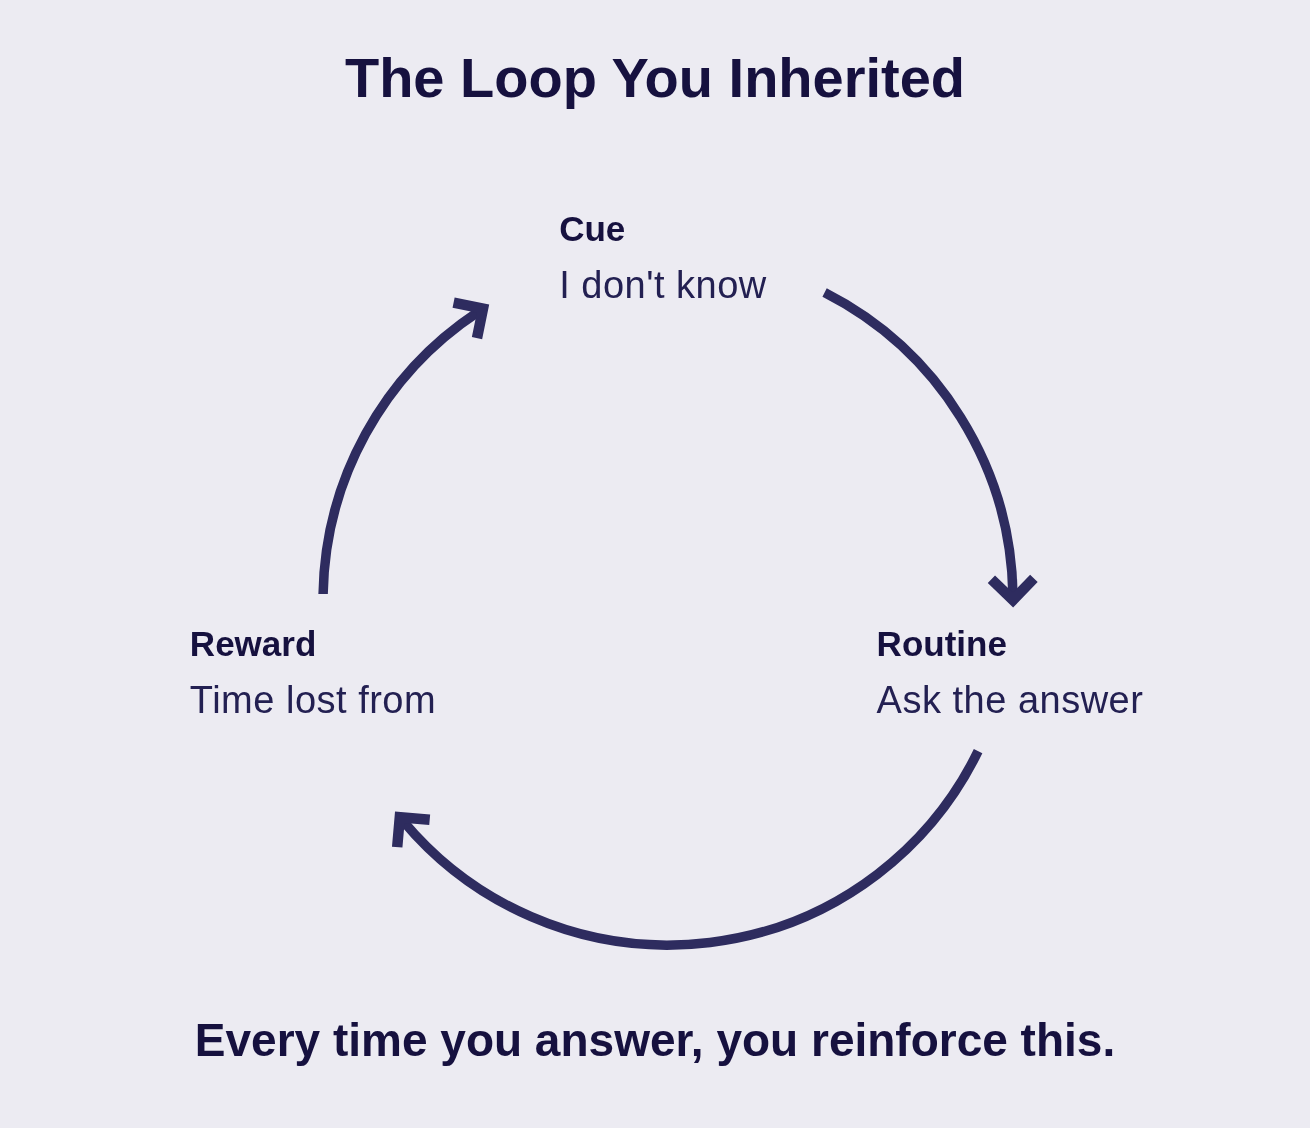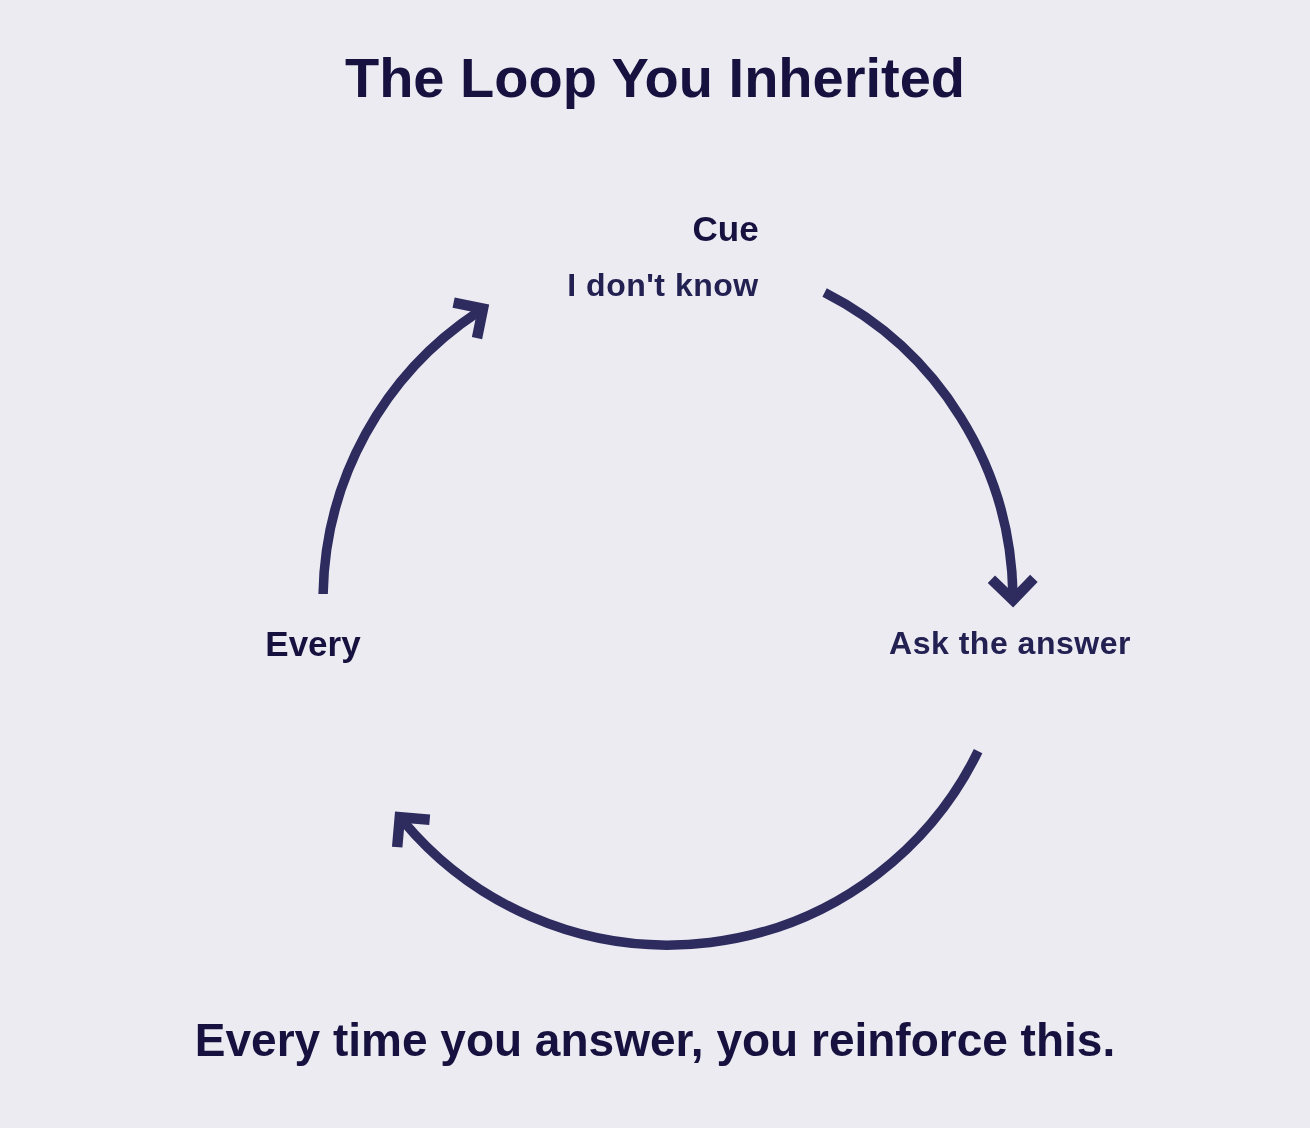--- a/index.html
+++ b/index.html
@@ -35,33 +35,33 @@
   .loop-svg path {
     fill: none;
     stroke-linecap: butt;
     stroke-linejoin: miter;
   }
   .loop-svg path.arc { stroke-width: 9.5px; }
   .loop-svg path.head { stroke-width: 10.5px; }
   .node {
     position: absolute;
     transform: translateX(-50%);
-    text-align: right;
+    text-align: left;
     white-space: nowrap;
   }
   .node-heading {
     font-size: 35px;
     line-height: 57px;
     font-weight: 800;
     color: var(--color-heading, #16113F);
   }
   .node-line {
-    font-size: 32px;
+    font-size: 38px;
     line-height: 57px;
-    font-weight: 700;
+    font-weight: 400;
     color: var(--color-body, #232052);
     letter-spacing: 0.5px;
   }
   .node-cue     { left: 663px;  top: 200px; }
   .node-routine { left: 1010px; top: 615px; }
   .node-reward  { left: 313px;  top: 615px; }
   .footer {
     position: absolute;
     top: 1008px;
     left: 0;
@@ -91,22 +91,24 @@
     <path class="arc" d="M 323.1 594 A 345 345 0 0 1 478 312" stroke="#2E2C5F"></path>
     <path class="head" d="M 453.6 302.7 L 483 308.7 L 477 338.1" stroke="#2E2C5F"></path>
   </svg>
 
   <div class="node node-cue">
     <div class="node-heading">Cue</div>
     <div class="node-line">I don't know</div>
   </div>
 
   <div class="node node-routine">
+    <div class="node-heading">Routine</div>
     <div class="node-line">Ask the answer</div>
   </div>
 
   <div class="node node-reward">
-    <div class="node-heading">Every</div>
+    <div class="node-heading">Reward</div>
+    <div class="node-line">Time lost from</div>
   </div>
 
   <div class="footer">Every time you answer, you reinforce this.</div>
 
 </div>
 
 </body></html>

